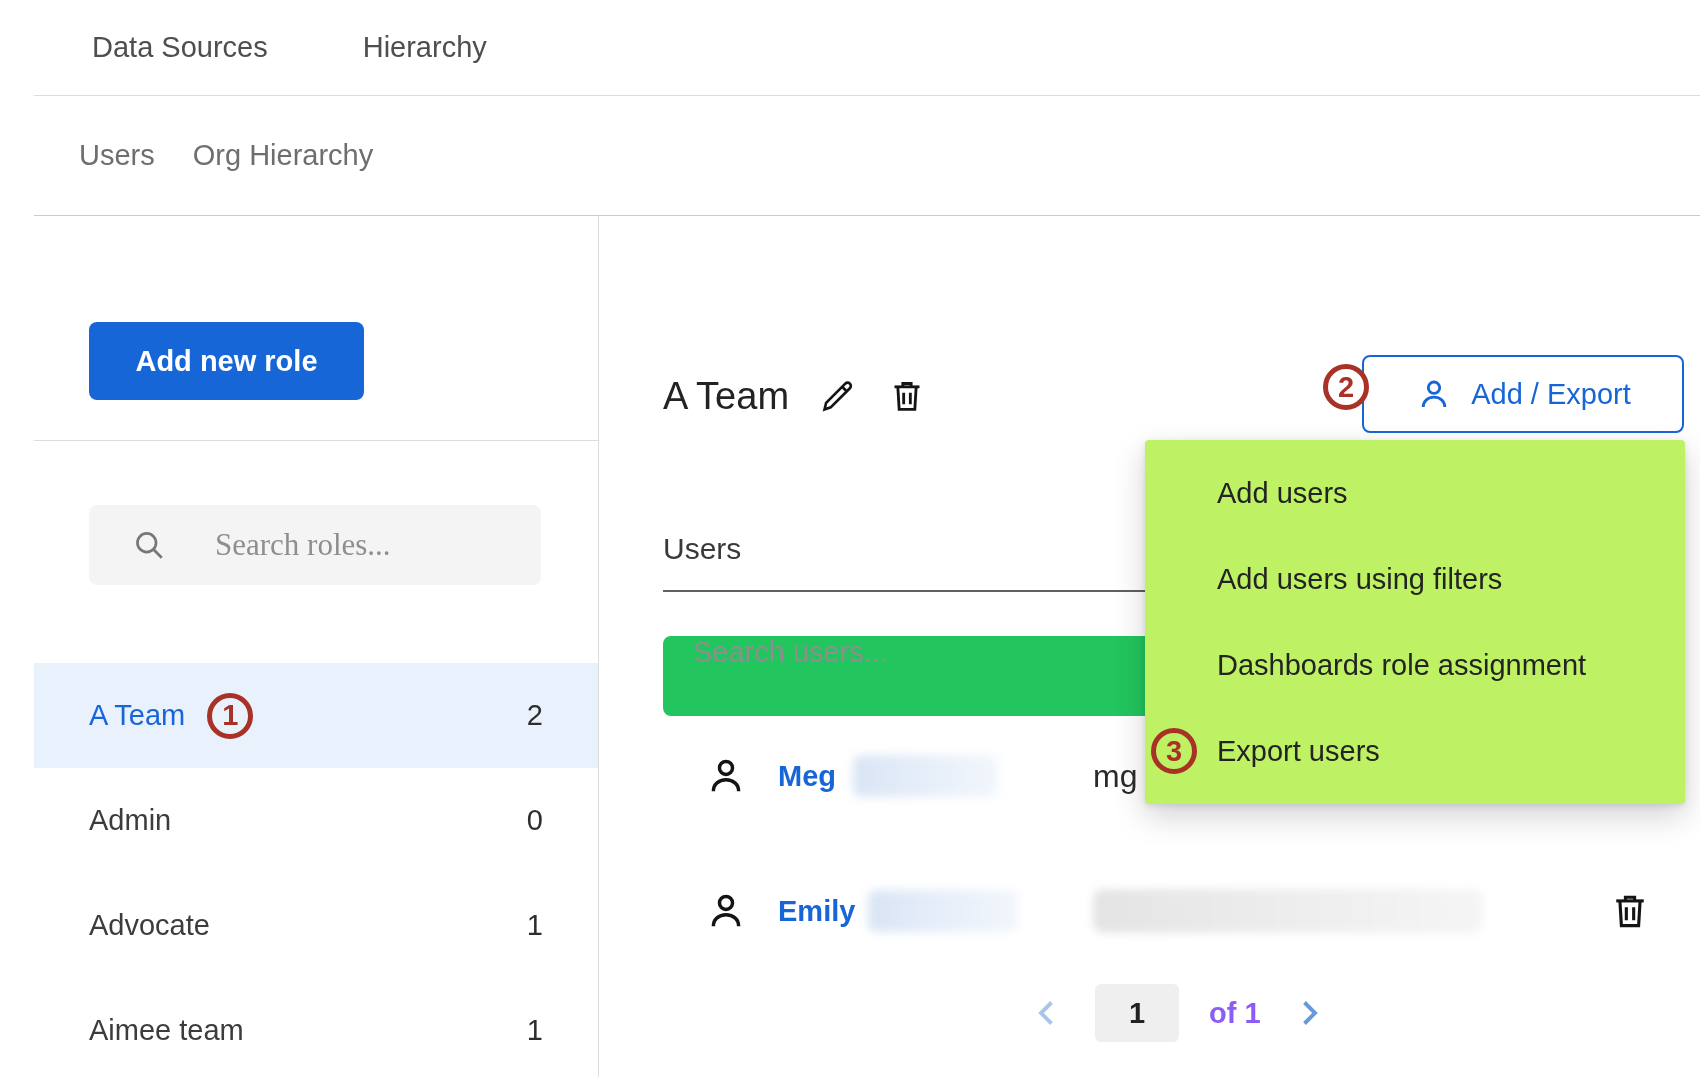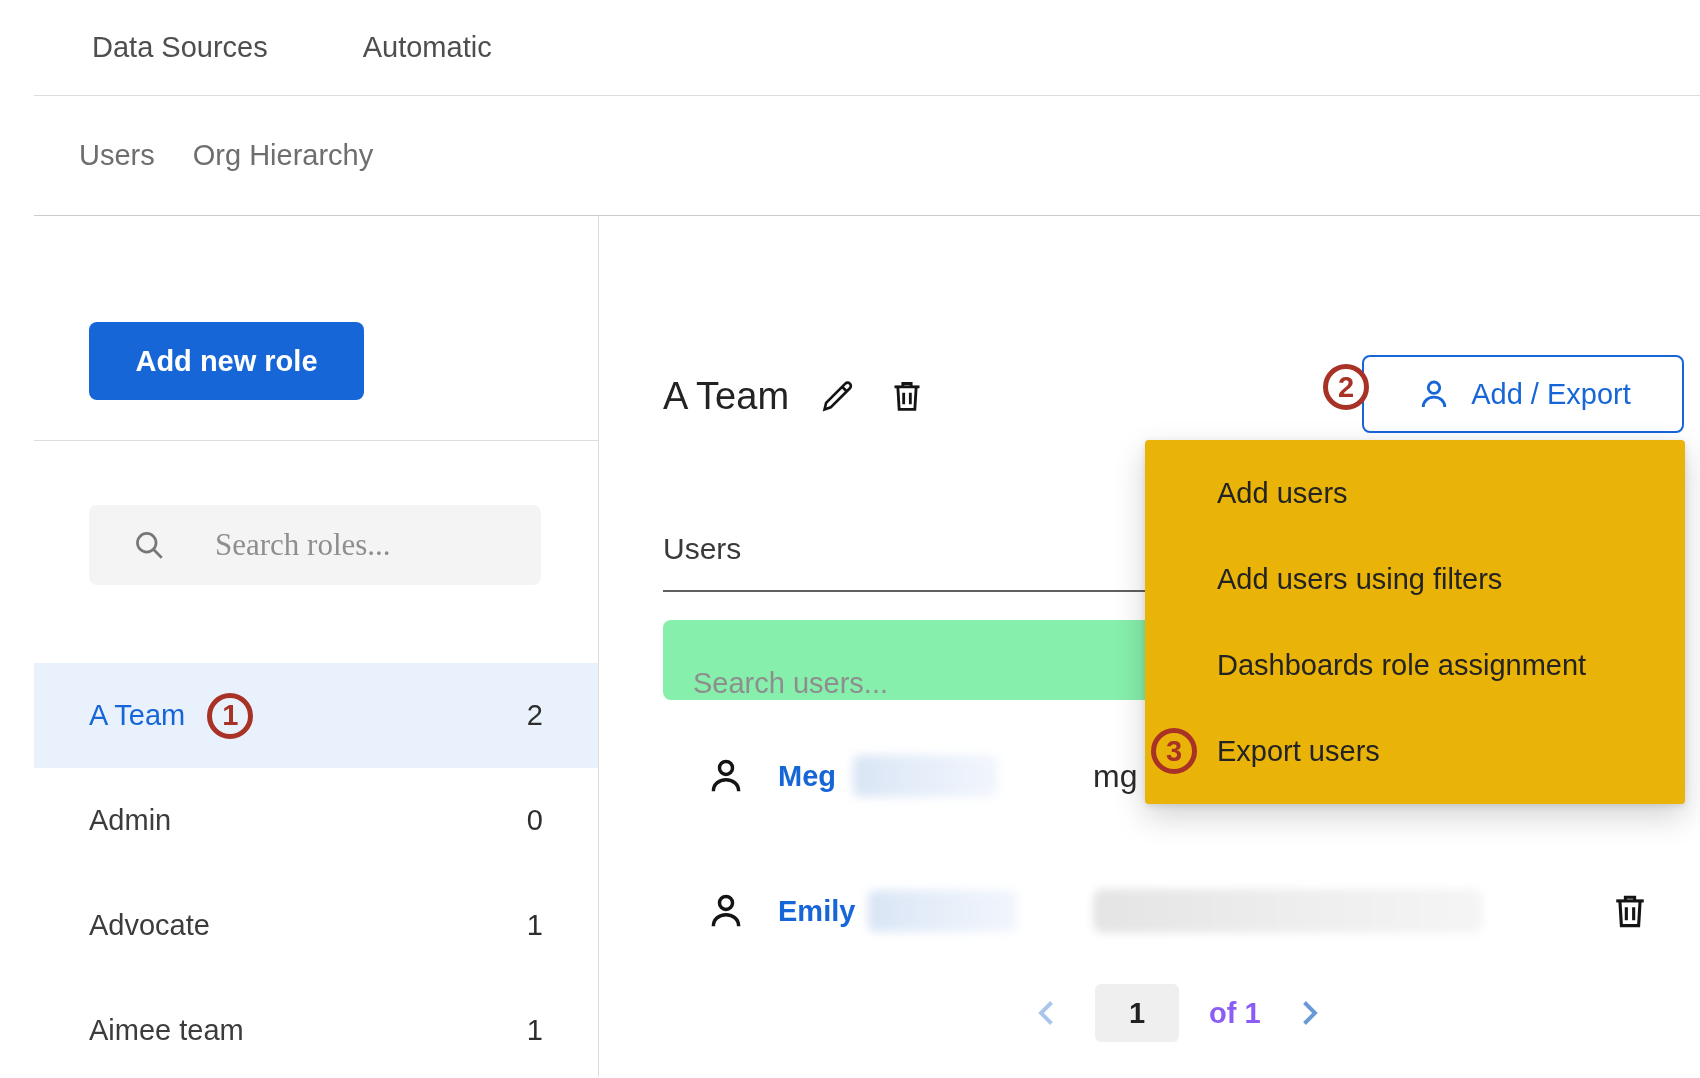--- a/index.html
+++ b/index.html
@@ -85,22 +85,22 @@
     color:#1766d8; font-size:29px; display:flex; align-items:center; justify-content:center; gap:18px;
     cursor:pointer; font-family:inherit;
   }
   .callout-add-export { position:absolute; left:724px; top:148px; z-index:6; background:#fff; }
 
   .users-header {
     position:absolute; left:64px; right:50px; top:316px;
     font-size:30px; color:#3a3a3a; padding-bottom:24px; border-bottom:2px solid #606060;
   }
   .user-search {
-    position:absolute; left:64px; top:404px; width:620px; height:80px;
-    background:#86efac; border-radius:8px; display:flex; align-items:flex-end; padding-left:30px;
+    position:absolute; left:64px; top:420px; width:620px; height:80px;
+    background:#22c55e; border-radius:8px; display:flex; align-items:flex-start; padding-left:30px;
   }
   .user-search input {
     border:none; background:transparent; outline:none;
     font-size:29px; color:#333; width:420px; font-family:inherit;
   }
 
   
   .user-row { position:absolute; left:104px; right:50px; height:100px; }
   .row-meg { top:510px; }
   .row-emily { top:645px; }
@@ -131,37 +131,37 @@
   .page-box {
     width:84px; height:58px; background:#efefef; border-radius:6px;
     display:flex; align-items:center; justify-content:center;
     font-size:29px; font-weight:bold; color:#222;
   }
   .page-of { font-size:29px; font-weight:bold; color:#8b5cf6; }
 
   
   .menu {
     position:absolute; left:546px; top:224px; width:540px; height:364px;
-    background:#eab308; border-radius:4px; padding-top:10px; z-index:5;
+    background:#bef264; border-radius:4px; padding-top:10px; z-index:5;
     box-shadow:0 12px 32px rgba(0,0,0,0.18), 0 2px 6px rgba(0,0,0,0.10);
   }
   .menu-item {
     height:86px; display:flex; align-items:center; padding-left:72px;
     font-size:29px; color:#232323; cursor:pointer; position:relative;
   }
   .menu-callout { position:absolute; left:6px; top:50%; transform:translateY(-50%); }
 </style>
 </head>
 <body>
 
 <div class="page">
 
   <nav class="topnav">
     <div class="nav-item">Data Sources</div>
-    <div class="nav-item">Automatic</div>
+    <div class="nav-item">Hierarchy</div>
   </nav>
 
   <nav class="subnav">
     <div class="nav-item">Users</div>
     <div class="nav-item">Org Hierarchy</div>
   </nav>
 
   <div class="content">
 
     <aside class="sidebar">

